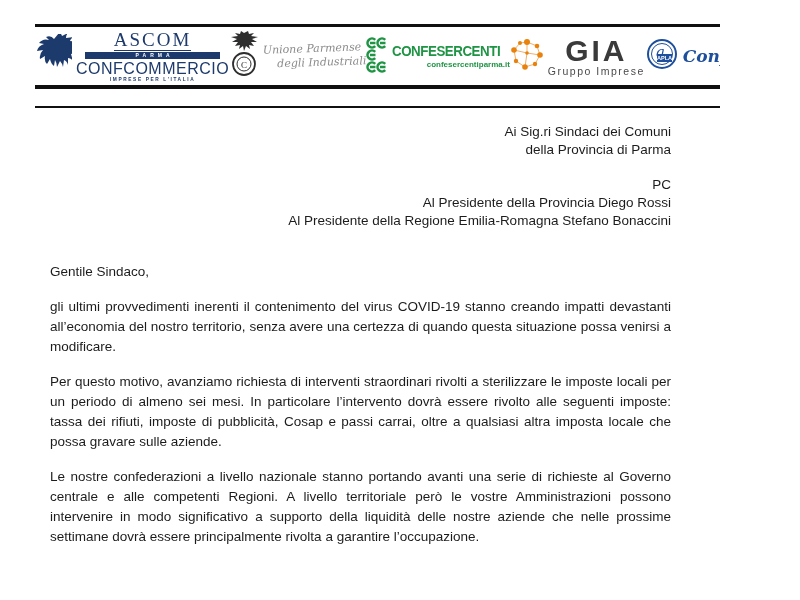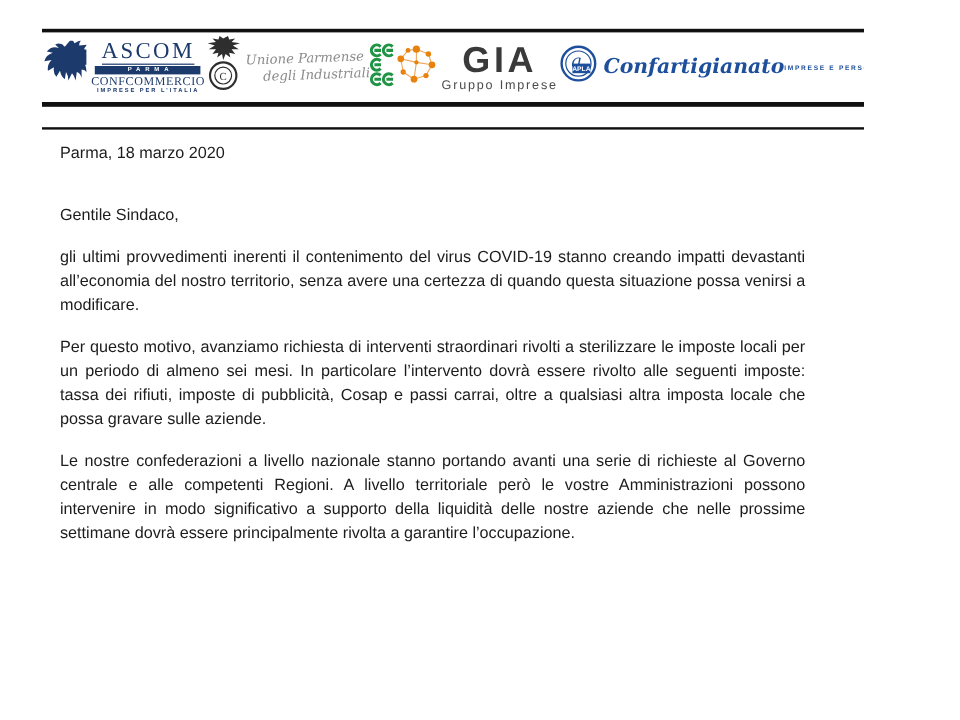--- a/index.html
+++ b/index.html
@@ -24,21 +24,21 @@
   .ascom-text { display:flex; flex-direction:column; align-items:center; line-height:1; }
   .ascom-title {
     font-family:"Liberation Serif", serif; font-size:19px; letter-spacing:2px;
     color:#1d3a6d; border-bottom:1.5px solid #1d3a6d; padding-bottom:1px;
   }
   .ascom-band {
     display:block; background:#1d3a6d; color:#ffffff; font-size:5px; font-weight:bold;
     letter-spacing:4px; padding:1px 4px 1px 8px; margin-top:1px; width:80%; text-align:center;
   }
   .ascom-line2 {
-    font-family:Liberation Serif, serif; font-size:10px; letter-spacing:0.5px;
+    font-family:Liberation Sans, sans-serif; font-size:16px; letter-spacing:0.5px;
     color:#1d3a6d; margin-top:2px;
   }
   .ascom-line3 { font-size:4.8px; font-weight:bold; color:#1d3a6d; letter-spacing:1.6px; margin-top:1px; }
 
   
   .upi-text { display:flex; flex-direction:column; line-height:1.3; transform:rotate(-2deg); }
   .upi-line { font-family:"DejaVu Serif", serif; font-style:italic; font-size:11px; color:#8b8b8b; }
   .upi-line2 { padding-left:14px; }
 
   
@@ -123,20 +123,24 @@
       <span>
         <svg width="22" height="38" viewBox="0 0 22 38">
           <g fill="none" stroke="#1e9444" stroke-width="2.6">
             <path d="M9.2 3.8 A4.5 4.5 0 1 0 9.2 10.2 M4 7 L9.5 7"></path>
             <path d="M19.2 3.8 A4.5 4.5 0 1 0 19.2 10.2 M14 7 L19.5 7"></path>
             <path d="M9.2 15.8 A4.5 4.5 0 1 0 9.2 22.2 M4 19 L9.5 19"></path>
             <path d="M9.2 27.8 A4.5 4.5 0 1 0 9.2 34.2 M4 31 L9.5 31"></path>
             <path d="M19.2 27.8 A4.5 4.5 0 1 0 19.2 34.2 M14 31 L19.5 31"></path>
           </g>
         </svg>
+      </span>
+      <span class="conf-text">
+        <span class="conf-title">CONFESERCENTI</span>
+        <span class="conf-url">confesercentiparma.it</span>
       </span>
     </div>
 
     <div class="logo">
       <span>
         <svg width="34" height="36" viewBox="0 0 34 36">
           <g stroke="#eda75a" stroke-width="0.9">
             <line x1="17" y1="5" x2="27" y2="9"></line>
               <line x1="27" y1="9" x2="30" y2="18"></line>
             <line x1="30" y1="18" x2="25" y2="27"></line>
@@ -196,22 +200,28 @@
       </span>
 
     </div>
 
   </div>
 
   <div class="rule rule-thick"></div>
   <div class="rule rule-thin"></div>
 
   <div class="content">
-    <div class="dateline">Parma, 18 marzo 2020</div>
-
+
+    <div class="recipients">
+      <div>Ai Sig.ri Sindaci dei Comuni</div>
+      <div>della Provincia di Parma</div>
+      <div class="cc-label">PC</div>
+      <div>Al Presidente della Provincia Diego Rossi</div>
+      <div>Al Presidente della Regione Emilia-Romagna Stefano Bonaccini</div>
+    </div>
 
     <div class="salutation">Gentile Sindaco,</div>
 
     <p class="para">gli ultimi provvedimenti inerenti il contenimento del virus COVID-19 stanno creando impatti devastanti all’economia del nostro territorio, senza avere una certezza di quando questa situazione possa venirsi a modificare.</p>
     <p class="para">Per questo motivo, avanziamo richiesta di interventi straordinari rivolti a sterilizzare le imposte locali per un periodo di almeno sei mesi. In particolare l’intervento dovrà essere rivolto alle seguenti imposte: tassa dei rifiuti, imposte di pubblicità, Cosap e passi carrai, oltre a qualsiasi altra imposta locale che possa gravare sulle aziende.</p>
     <p class="para">Le nostre confederazioni a livello nazionale stanno portando avanti una serie di richieste al Governo centrale e alle competenti Regioni. A livello territoriale però le vostre Amministrazioni possono intervenire in modo significativo a supporto della liquidità delle nostre aziende che nelle prossime settimane dovrà essere principalmente rivolta a garantire l’occupazione.</p>
   </div>
 
 </div>
 

